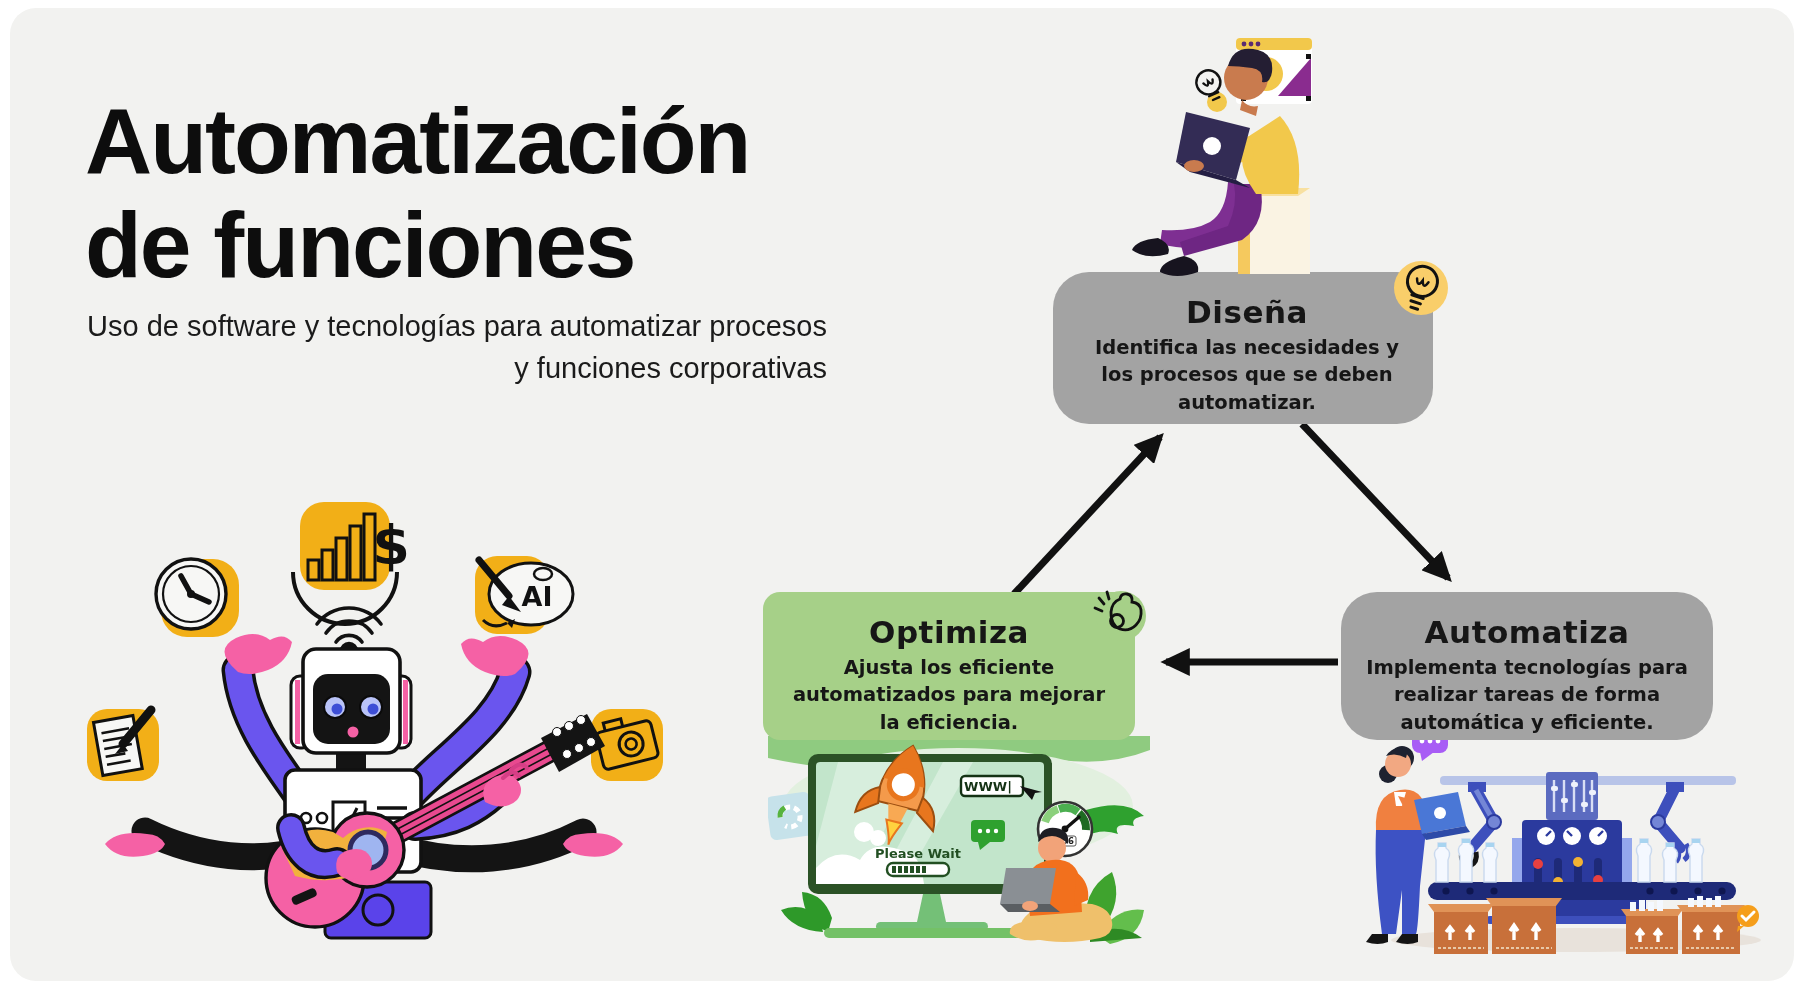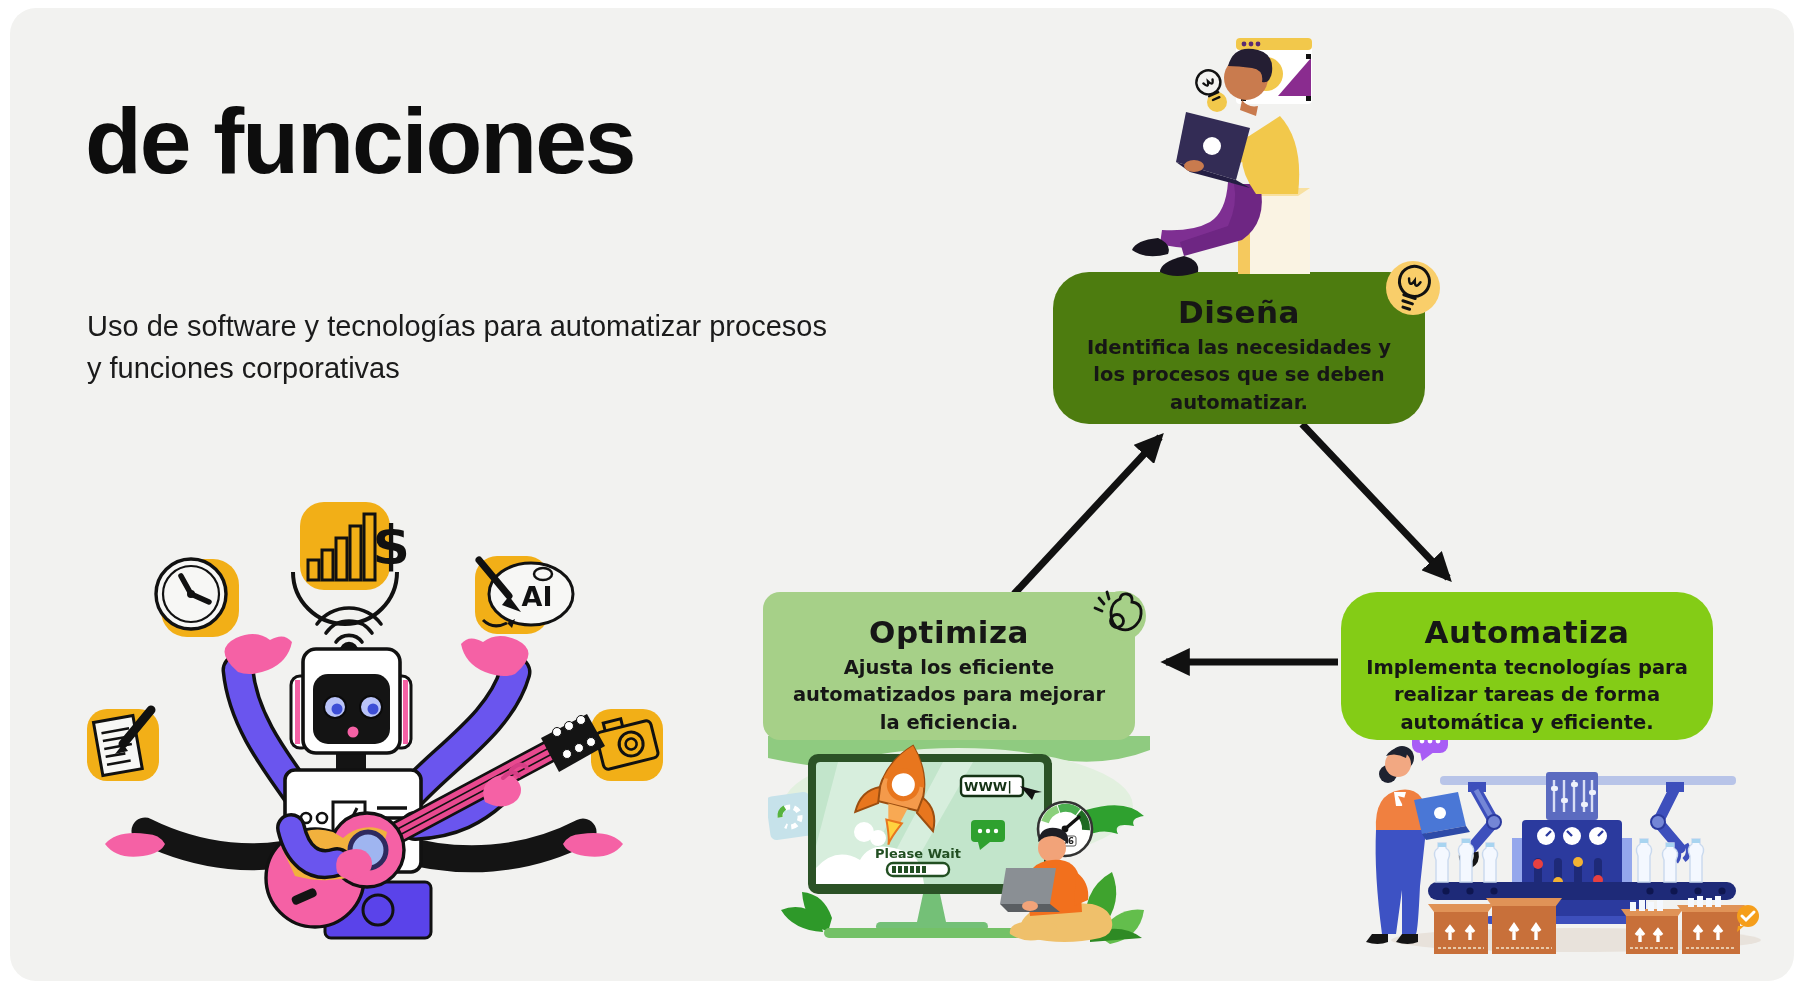--- a/index.html
+++ b/index.html
@@ -16,53 +16,55 @@
   .title{
     left:85px;top:28px;width:840px;z-index:2;
     font-weight:bold;font-size:93px;line-height:1.11;letter-spacing:-2px;
     color:#0D0D0D;
   }
   .title span{display:block;}
   .subtitle{
     left:87px;top:276px;width:740px;z-index:2;
     font-size:29px;line-height:1.45;color:#1B1B1B;
     font-family:"Liberation Sans",sans-serif;
+    text-align:right;
   }
   
   .node{
     z-index:2;border-radius:36px;text-align:center;color:#161616;
     font-family:"DejaVu Sans","Liberation Sans",sans-serif;
   }
   .node h2{
     margin:22px 0 4px 0;font-size:31px;font-weight:bold;letter-spacing:.5px;
   }
   .node p{
     margin:2px 24px 0 24px;font-size:19.5px;line-height:1.4;font-weight:700;
   }
-  .node-disena   {left:1053px;top:272px;width:372px;height:152px;background:#4d7c0f;}
+  .node-disena   {left:1053px;top:272px;width:372px;height:152px;background:#a3a3a3;padding-left:8px;}
   .node-optimiza {left:763px; top:592px;width:372px;height:148px;background:#A6D088;border-radius:17px;}
-  .node-automatiza{left:1341px;top:592px;width:372px;height:148px;background:#84cc16;}
+  .node-automatiza{left:1341px;top:592px;width:372px;height:148px;background:#a3a3a3;}
   .corner-icon{position:absolute;z-index:3;}
   .bulb-pos{right:-20px;top:-16px;width:66px;height:70px;}
   .hand-pos{right:-16px;top:-10px;width:64px;height:64px;}
   
   .illu{z-index:1;}
   .illu-designer{left:998px;top:16px;width:322px;height:264px;z-index:3;}
   .illu-robot{left:85px;top:426px;width:580px;height:518px;}
   .illu-optimiza{left:768px;top:736px;width:382px;height:218px;}
   .illu-automatiza{left:1336px;top:730px;width:432px;height:228px;}
   .arrows{left:0;top:0;width:1804px;height:991px;z-index:2;pointer-events:none;}
   svg text{font-family:"DejaVu Sans","Liberation Sans",sans-serif;}
 </style>
 </head>
 <body>
 
 <div class="card"></div>
 
 <h1 class="abs title">
+  <span>Automatización</span>
   <span>de funciones</span>
 </h1>
 <p class="abs subtitle">Uso de software y tecnologías para automatizar procesos y funciones corporativas</p>
 
 <svg class="abs arrows" viewBox="0 0 1804 991">
   <defs>
     <marker id="ah" markerWidth="5" markerHeight="4" refX="3.4" refY="2" orient="auto" markerUnits="strokeWidth">
       <path d="M0,0 L4.2,2 L0,4 Z" fill="#111111"></path>
     </marker>
   </defs>

